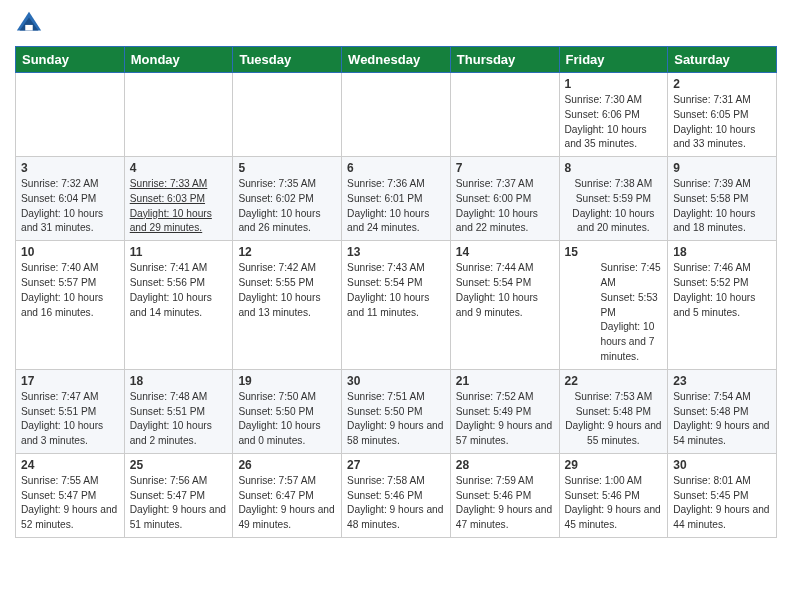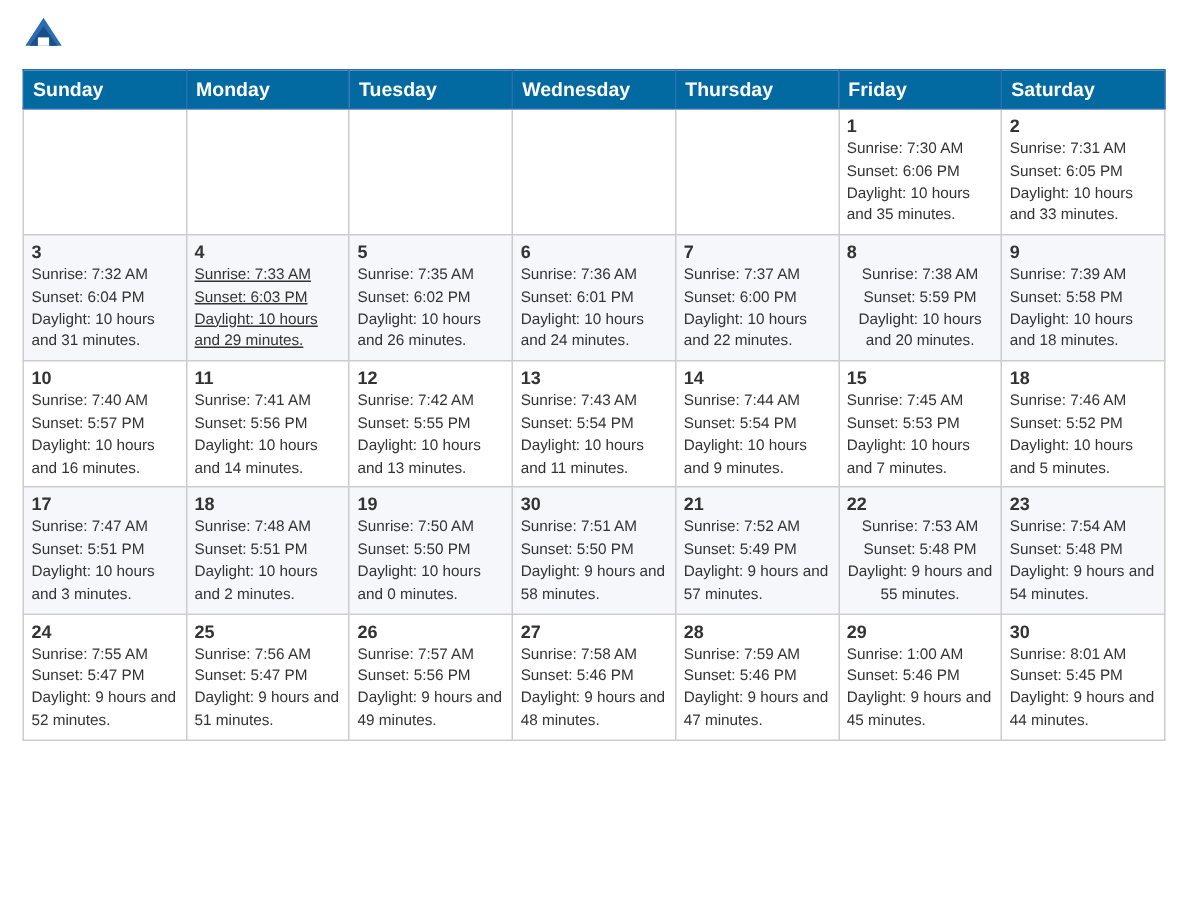--- a/index.html
+++ b/index.html
@@ -51,21 +51,21 @@
     .location-title {
       font-size: 15px;
       color: #555;
     }
     .calendar {
       width: 100%;
       border-collapse: collapse;
       border: 1px solid #ccc;
     }
     .calendar th {
-      background-color: #0369a1;
+      background-color: #15803d;
       color: #fff;
       text-align: left;
       padding: 5px 6px;
       font-size: 13px;
       font-weight: bold;
       border: 1px solid #2a6db5;
     }
     .calendar td {
       vertical-align: top;
       padding: 4px 5px;
@@ -220,21 +220,21 @@
 Daylight: 10 hours and 11 minutes.</div>
         </td>
         <td>
           <span class="day-num">14</span>
           <div class="day-info" style="white-space: pre-line;">Sunrise: 7:44 AM
 Sunset: 5:54 PM
 Daylight: 10 hours and 9 minutes.</div>
         </td>
         <td>
           <span class="day-num">15</span>
-          <div class="day-info" style="white-space: pre-line;">Sunrise: 7:45 AM
+          <div class="day-info" style="white-space: pre-line; margin-left: 36px;">Sunrise: 7:45 AM
 Sunset: 5:53 PM
 Daylight: 10 hours and 7 minutes.</div>
         </td>
         <td>
           <span class="day-num">18</span>
           <div class="day-info" style="white-space: pre-line;">Sunrise: 7:46 AM
 Sunset: 5:52 PM
 Daylight: 10 hours and 5 minutes.</div>
         </td>
       </tr>
@@ -291,21 +291,21 @@
         </td>
         <td>
           <span class="day-num">25</span>
           <div class="day-info" style="white-space: pre-line;">Sunrise: 7:56 AM
 Sunset: 5:47 PM
 Daylight: 9 hours and 51 minutes.</div>
         </td>
         <td>
           <span class="day-num">26</span>
           <div class="day-info" style="white-space: pre-line;">Sunrise: 7:57 AM
-Sunset: 5:56 PM
+Sunset: 6:47 PM
 Daylight: 9 hours and 49 minutes.</div>
         </td>
         <td>
           <span class="day-num">27</span>
           <div class="day-info" style="white-space: pre-line;">Sunrise: 7:58 AM
 Sunset: 5:46 PM
 Daylight: 9 hours and 48 minutes.</div>
         </td>
         <td>
           <span class="day-num">28</span>

